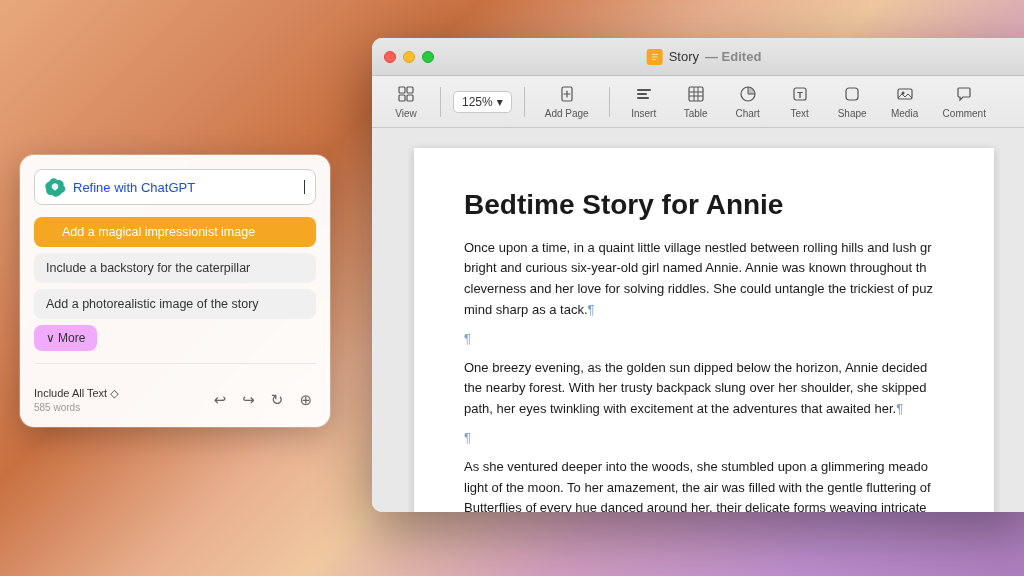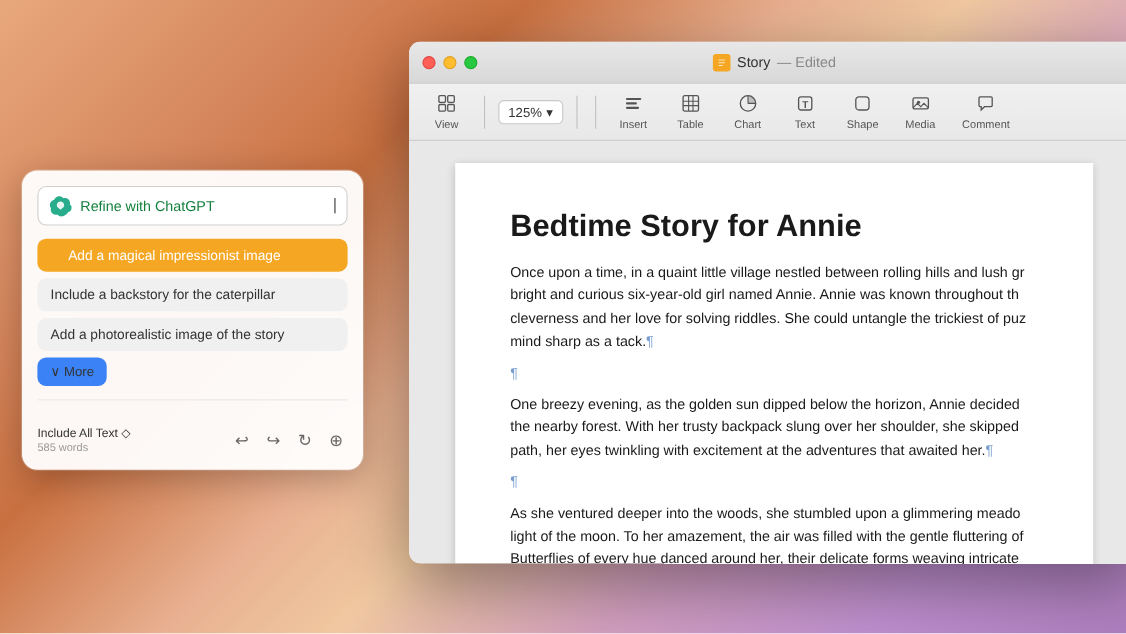--- a/index.html
+++ b/index.html
@@ -203,21 +203,21 @@
       justify-content: center;
     }
 
     .chatgpt-logo svg {
       width: 20px;
       height: 20px;
     }
 
     .search-input-text {
       font-size: 13px;
-      color: #15803d;
+      color: #1d4ed8;
       flex: 1;
     }
 
     .suggested-label {
       font-size: 11px;
       font-weight: 700;
       color: #e8a030;
       margin-bottom: 8px;
       letter-spacing: 0.2px;
     }
@@ -244,21 +244,21 @@
 
     .suggestion-btn.inactive {
       background: #f0f0f0;
       color: #333;
     }
 
     .more-btn {
       display: inline-flex;
       align-items: center;
       gap: 4px;
-      background: #3b82f6;
+      background: #f0abfc;
       border: none;
       border-radius: 8px;
       padding: 6px 12px;
       font-size: 12px;
       color: #333;
       cursor: pointer;
       margin-bottom: 12px;
       font-family: inherit;
     }
 
@@ -326,21 +326,21 @@
     <div class="window-title">
       <div class="doc-icon">
         <svg width="10" height="12" viewBox="0 0 10 12" fill="none">
           <rect width="10" height="12" rx="2" fill="#f5a623"></rect>
           <rect x="2" y="3" width="6" height="1" rx="0.5" fill="white" opacity="0.7"></rect>
           <rect x="2" y="5.5" width="6" height="1" rx="0.5" fill="white" opacity="0.7"></rect>
           <rect x="2" y="8" width="4" height="1" rx="0.5" fill="white" opacity="0.7"></rect>
         </svg>
       </div>
       <span>Story</span>
-      <span style="color:#888; font-weight:400;">— Edited</span>
+      <span style="color:#888; font-weight:700;">— Edited</span>
     </div>
   </div>
 
   <div class="toolbar">
 
     <div class="toolbar-item">
       <div class="toolbar-icon">
         <svg width="18" height="18" viewBox="0 0 18 18" fill="none">
           <rect x="2" y="2" width="6" height="6" rx="1" stroke="#555" stroke-width="1.2"></rect>
           <rect x="10" y="2" width="6" height="6" rx="1" stroke="#555" stroke-width="1.2"></rect>
@@ -353,20 +353,30 @@
 
     <div class="toolbar-divider"></div>
 
     <div class="zoom-control">
       <span>125%</span>
       <span>▾</span>
     </div>
 
     <div class="toolbar-divider"></div>
 
+    <div class="toolbar-item">
+      <div class="toolbar-icon">
+        <svg width="18" height="18" viewBox="0 0 18 18" fill="none">
+          <rect x="4" y="2" width="10" height="14" rx="1.5" stroke="#555" stroke-width="1.2"></rect>
+          <line x1="9" y1="6" x2="9" y2="12" stroke="#555" stroke-width="1.2" stroke-linecap="round"></line>
+          <line x1="6" y1="9" x2="12" y2="9" stroke="#555" stroke-width="1.2" stroke-linecap="round"></line>
+        </svg>
+      </div>
+      <span class="toolbar-label">Add Page</span>
+    </div>
 
     <div class="toolbar-divider"></div>
 
     <div class="toolbar-item">
       <div class="toolbar-icon">
         <svg width="18" height="18" viewBox="0 0 18 18" fill="none">
           <rect x="2" y="4" width="14" height="2" rx="1" fill="#555"></rect>
           <rect x="2" y="8" width="10" height="2" rx="1" fill="#555"></rect>
           <rect x="2" y="12" width="12" height="2" rx="1" fill="#555"></rect>
         </svg>

